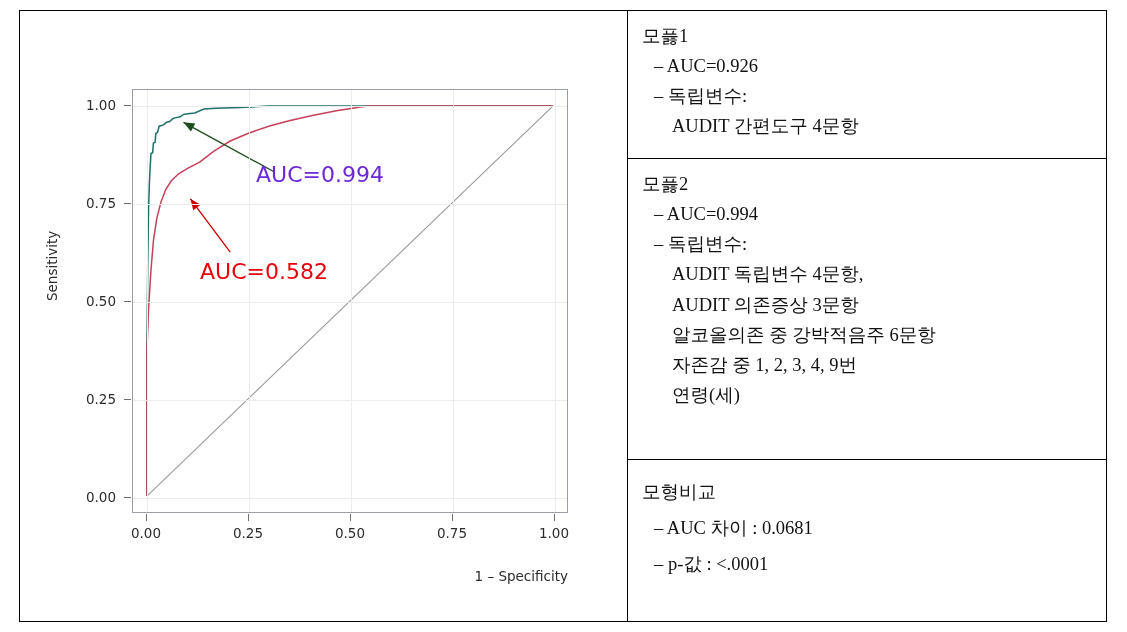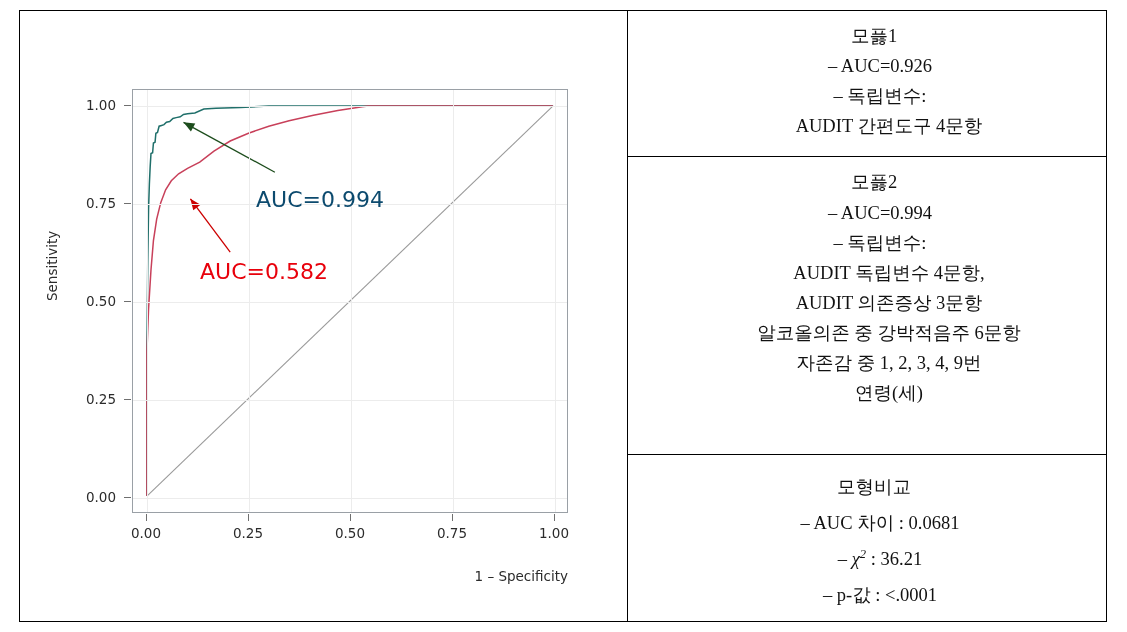--- a/index.html
+++ b/index.html
@@ -130,21 +130,21 @@
     color: #2b2b2b;
     white-space: nowrap;
   }
 
   .auc-annotation {
     position: absolute;
     font-family: "DejaVu Sans", "Liberation Sans", sans-serif;
     font-size: 22px;
     white-space: nowrap;
   }
-  #auc-label-model2 { left: 236px; top: 176px; color: #0c4a6e; }
+  #auc-label-model2 { left: 236px; top: 151px; color: #6d28d9; }
   #auc-label-model1 { left: 180px; top: 248px; color: #e8000b; }
 
   
   #info-column {
     flex: 1 1 auto;
     display: flex;
     flex-direction: column;
     min-width: 0;
   }
   .info-panel {
@@ -152,21 +152,21 @@
     padding: 10px 0 8px 12px;
     font-size: 18.5px;
     line-height: 1.63;
     color: #111111;
   }
   #panel-model1 { height: 148px; border-bottom: 1.6px solid #000000; }
   #panel-model2 { height: 301px; border-bottom: 1.6px solid #000000; }
   #panel-comparison { flex: 1 1 auto; padding-top: 14px; }
   #panel-comparison .info-line { line-height: 1.95; }
 
-  .info-line { white-space: nowrap; text-align: center; }
+  .info-line { white-space: nowrap; }
   .info-line.heading { padding-left: 2px; }
   .info-line.bullet  { padding-left: 14px; }
   .info-line.indent  { padding-left: 32px; }
 
   .chi-symbol { font-style: italic; }
   .chi-symbol sup { font-size: 0.68em; }
 </style>
 </head>
 <body>
 
@@ -246,18 +246,17 @@
       <div class="info-line indent">AUDIT 독립변수 4문항,</div>
       <div class="info-line indent">AUDIT 의존증상 3문항</div>
       <div class="info-line indent">알코올의존 중 강박적음주 6문항</div>
       <div class="info-line indent">자존감 중 1, 2, 3, 4, 9번</div>
       <div class="info-line indent">연령(세)</div>
     </div>
 
     <div class="info-panel" id="panel-comparison">
       <div class="info-line heading">모형비교</div>
       <div class="info-line bullet">–  AUC 차이 : 0.0681</div>
-      <div class="info-line bullet"><span>–  </span><span class="chi-symbol"><span>χ</span><sup>2</sup></span><span> : 36.21</span></div>
       <div class="info-line bullet">–  p-값 : &lt;.0001</div>
     </div>
 
   </div>
 </div>
 
 </body></html>

